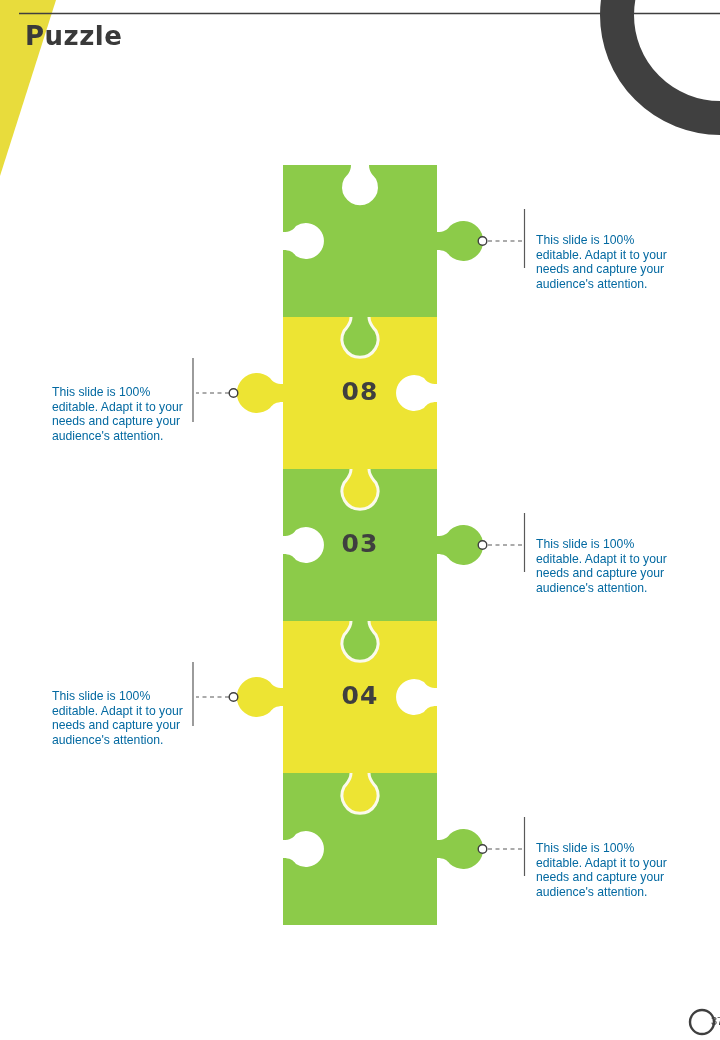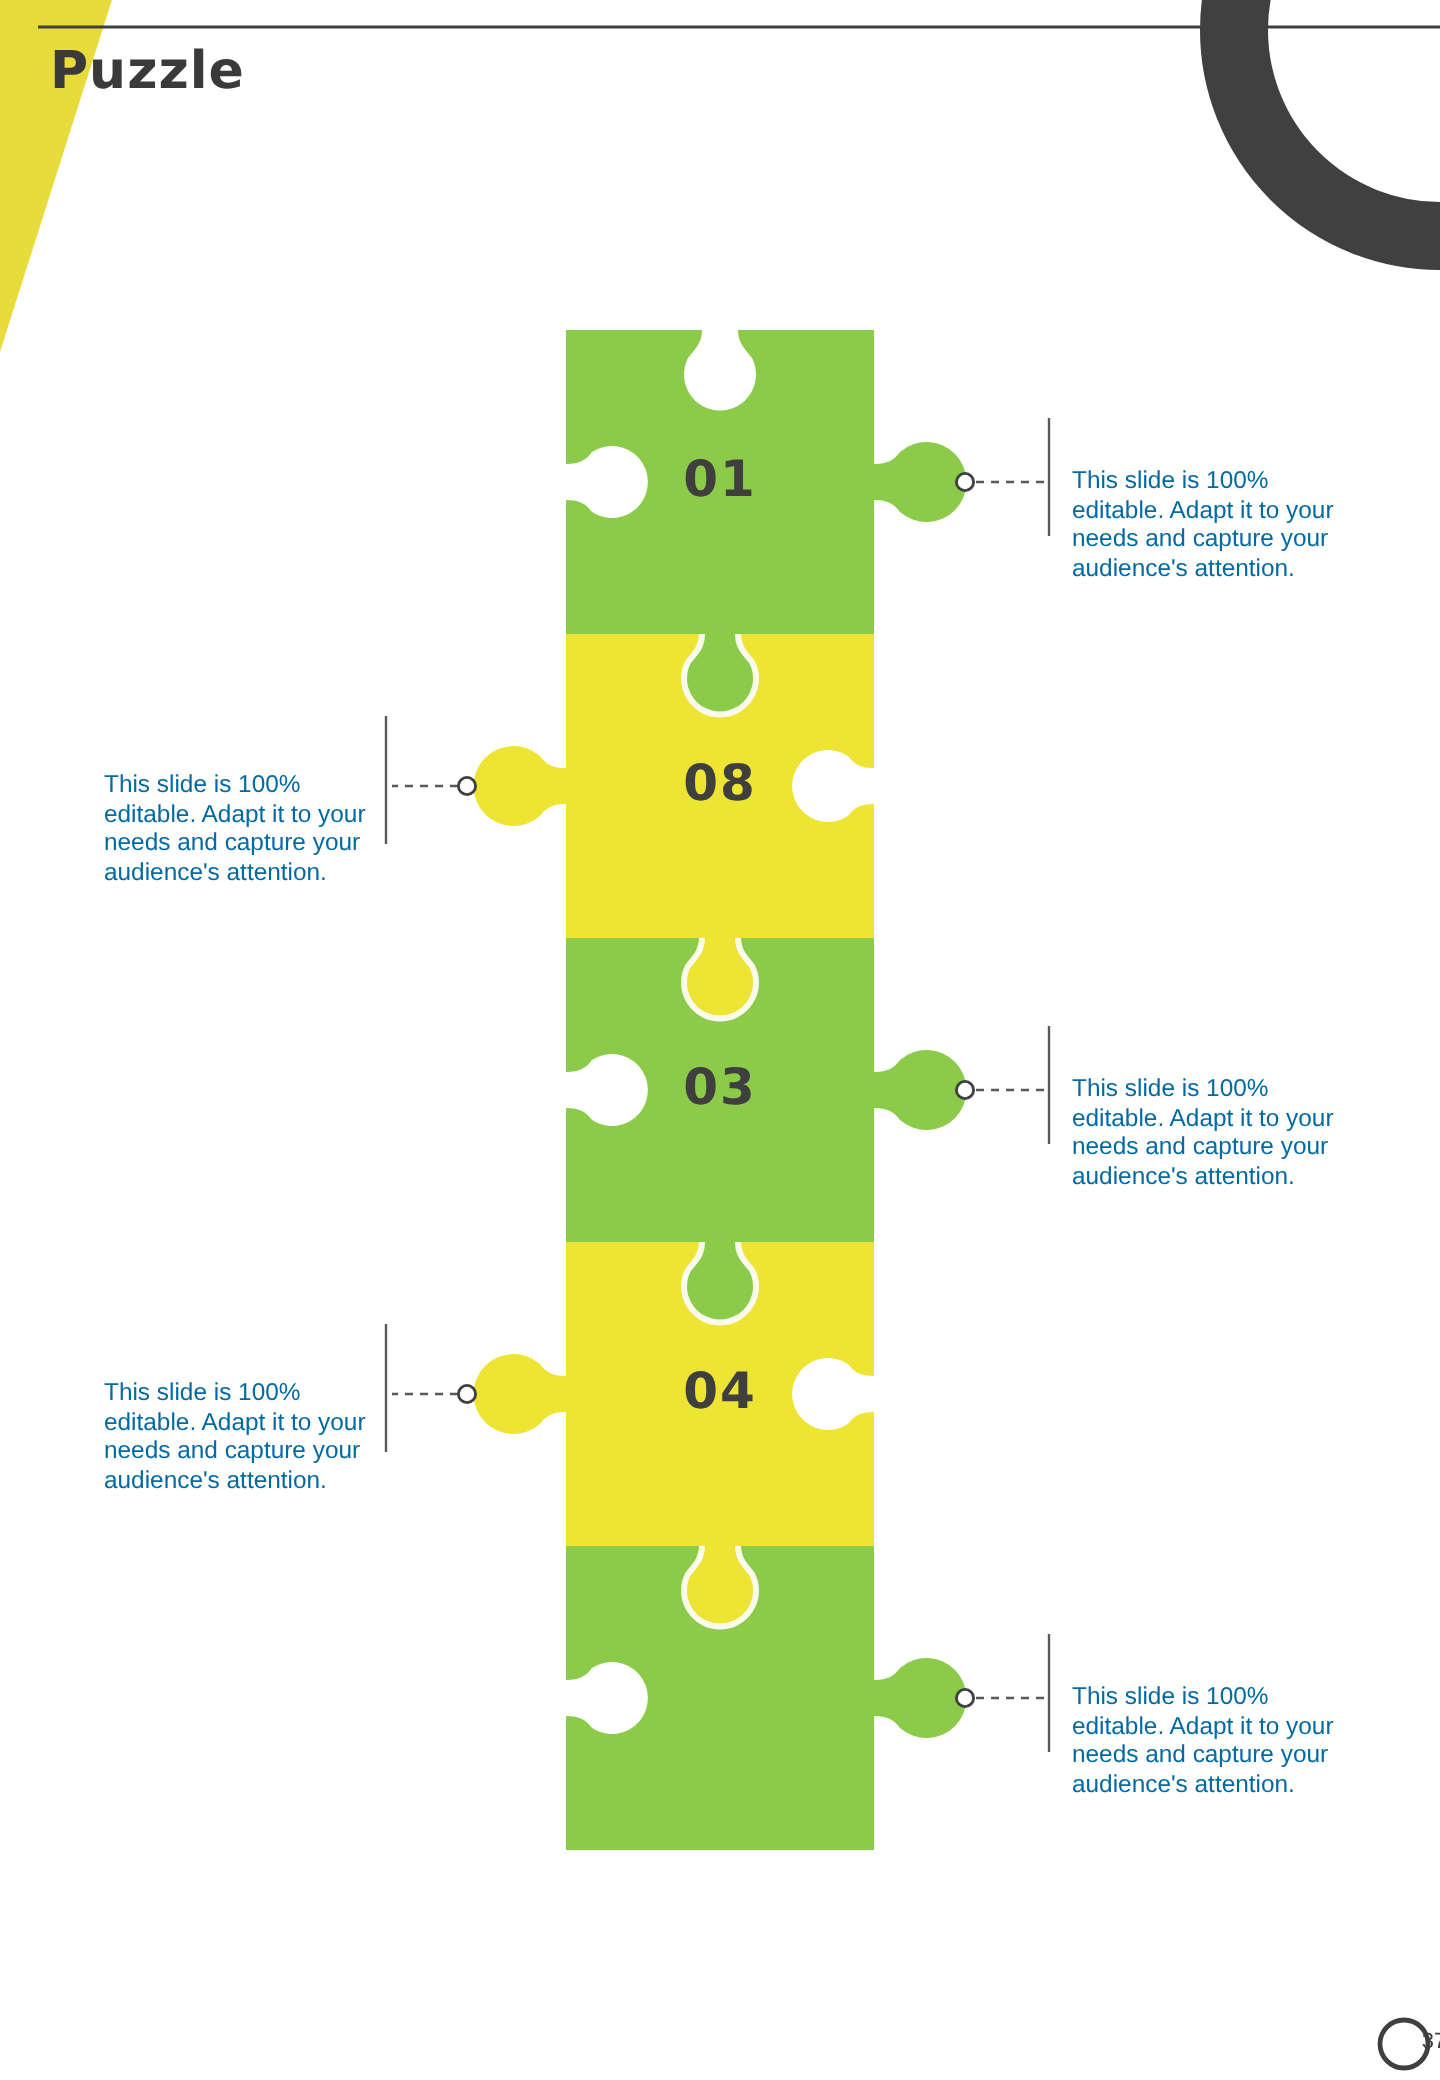--- a/index.html
+++ b/index.html
@@ -96,21 +96,20 @@
       <line class="dashline" x1="229" y1="697" x2="196" y2="697"></line>
       <line class="solidline" x1="193" y1="662" x2="193" y2="726"></line>
       <circle class="endcircle" cx="233.5" cy="697" r="4.3"></circle>
     </g>
 
     <circle cx="702" cy="1022" r="12" fill="#ffffff" stroke="#3f3f3f" stroke-width="2.4"></circle>
   </svg>
 
   <div class="title">Puzzle</div>
 
-  <div class="num" style="top:225px;">01</div>
   <div class="num" style="top:377px;">08</div>
   <div class="num" style="top:529px;">03</div>
   <div class="num" style="top:681px;">04</div>
 
   <div class="ann" style="left:536px;top:233px;">
     <div>This slide is 100%</div>
     <div>editable. Adapt it to your</div>
     <div>needs and capture your</div>
     <div>audience's attention.</div>
   </div>

